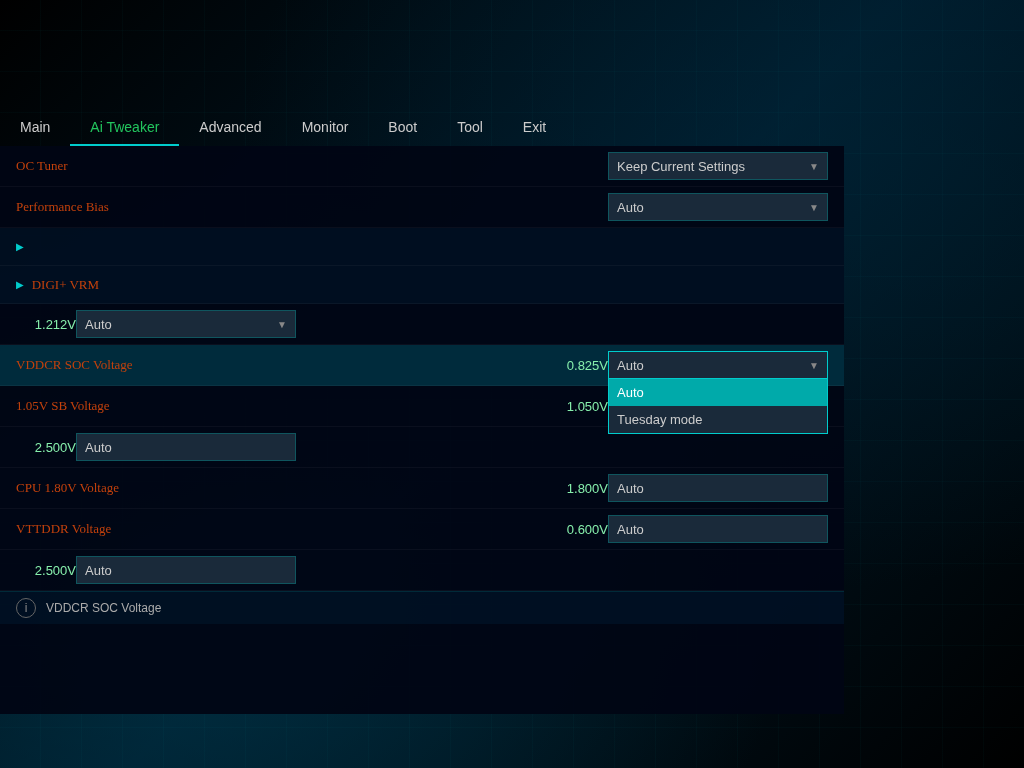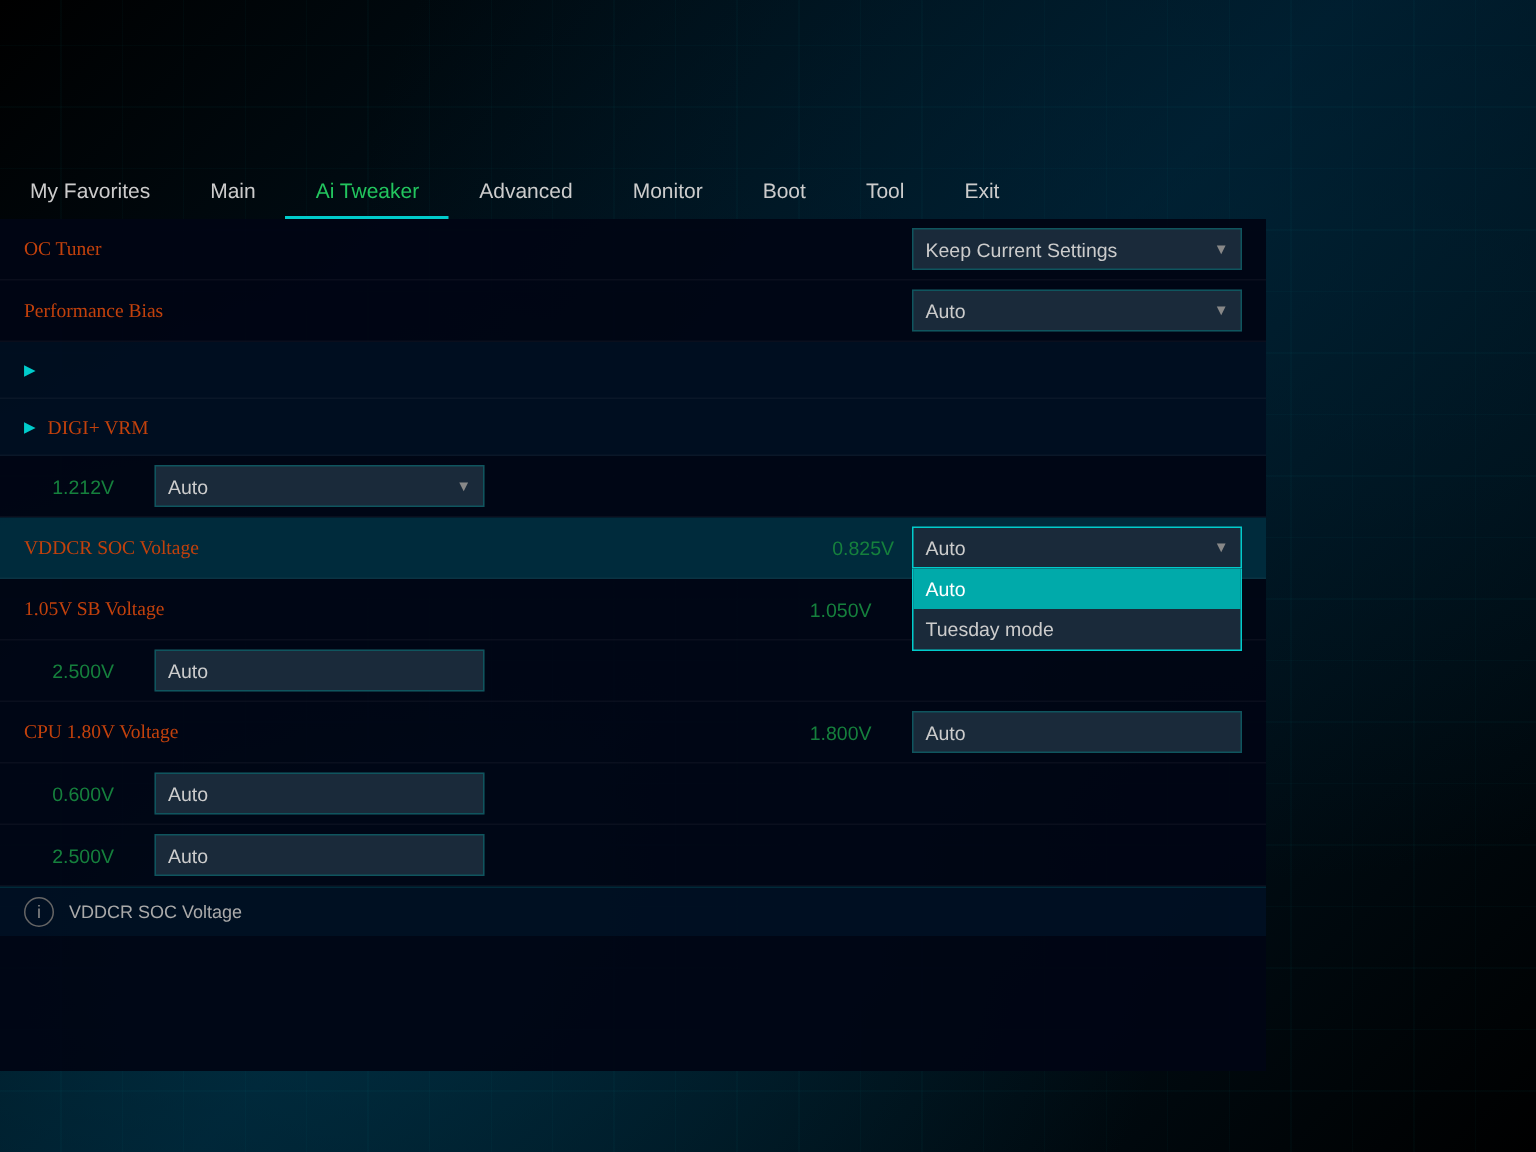--- a/index.html
+++ b/index.html
@@ -219,41 +219,40 @@
     }
 
     .setting-name {
       flex: 1;
       color: #c2410c;
       font-size: 13px;
       font-family: Liberation Serif, serif;
     }
 
     .setting-value {
-      color: #15803d;
+      color: #86efac;
       font-size: 13px;
-      margin-right: 12px;
+      margin-right: 0;
       min-width: 60px;
       text-align: right;
     }
 
     .setting-dropdown {
       min-width: 220px;
       background: #1a2a3a;
       border: 1px solid rgba(0,150,150,0.4);
       color: #ccc;
       font-size: 13px;
       padding: 4px 8px;
       height: 28px;
       position: relative;
       display: flex;
       align-items: center;
       justify-content: space-between;
       cursor: pointer;
-      margin-left: 15px;
     }
 
     .dropdown-arrow {
       color: #888;
       font-size: 10px;
       margin-left: 8px;
     }
 
     
     .dropdown-open-container {
@@ -481,23 +480,20 @@
       <span class="toolbar-icon">❓</span>
       <span>Search(F9)</span>
     </div>
     <div class="toolbar-item">
       <span class="toolbar-icon">✨</span>
       <span>AURA ON/OFF(F4)</span>
     </div>
   </div>
 
   <div class="nav-bar">
-    <div class="nav-item">
-      <span>My Favorites</span>
-    </div>
     <div class="nav-item">
       <span>Main</span>
     </div>
     <div class="nav-item active">
       <span>Ai Tweaker</span>
     </div>
     <div class="nav-item">
       <span>Advanced</span>
     </div>
     <div class="nav-item">
@@ -585,20 +581,21 @@
 
         <div class="setting-row">
           <span class="setting-name">CPU 1.80V Voltage</span>
           <span class="setting-value">1.800V</span>
           <div class="setting-dropdown">
             <span>Auto</span>
           </div>
         </div>
 
         <div class="setting-row">
+          <span class="setting-name">VTTDDR Voltage</span>
           <span class="setting-value">0.600V</span>
           <div class="setting-dropdown">
             <span>Auto</span>
           </div>
         </div>
 
         <div class="setting-row">
           <span class="setting-value">2.500V</span>
           <div class="setting-dropdown">
             <span>Auto</span>

